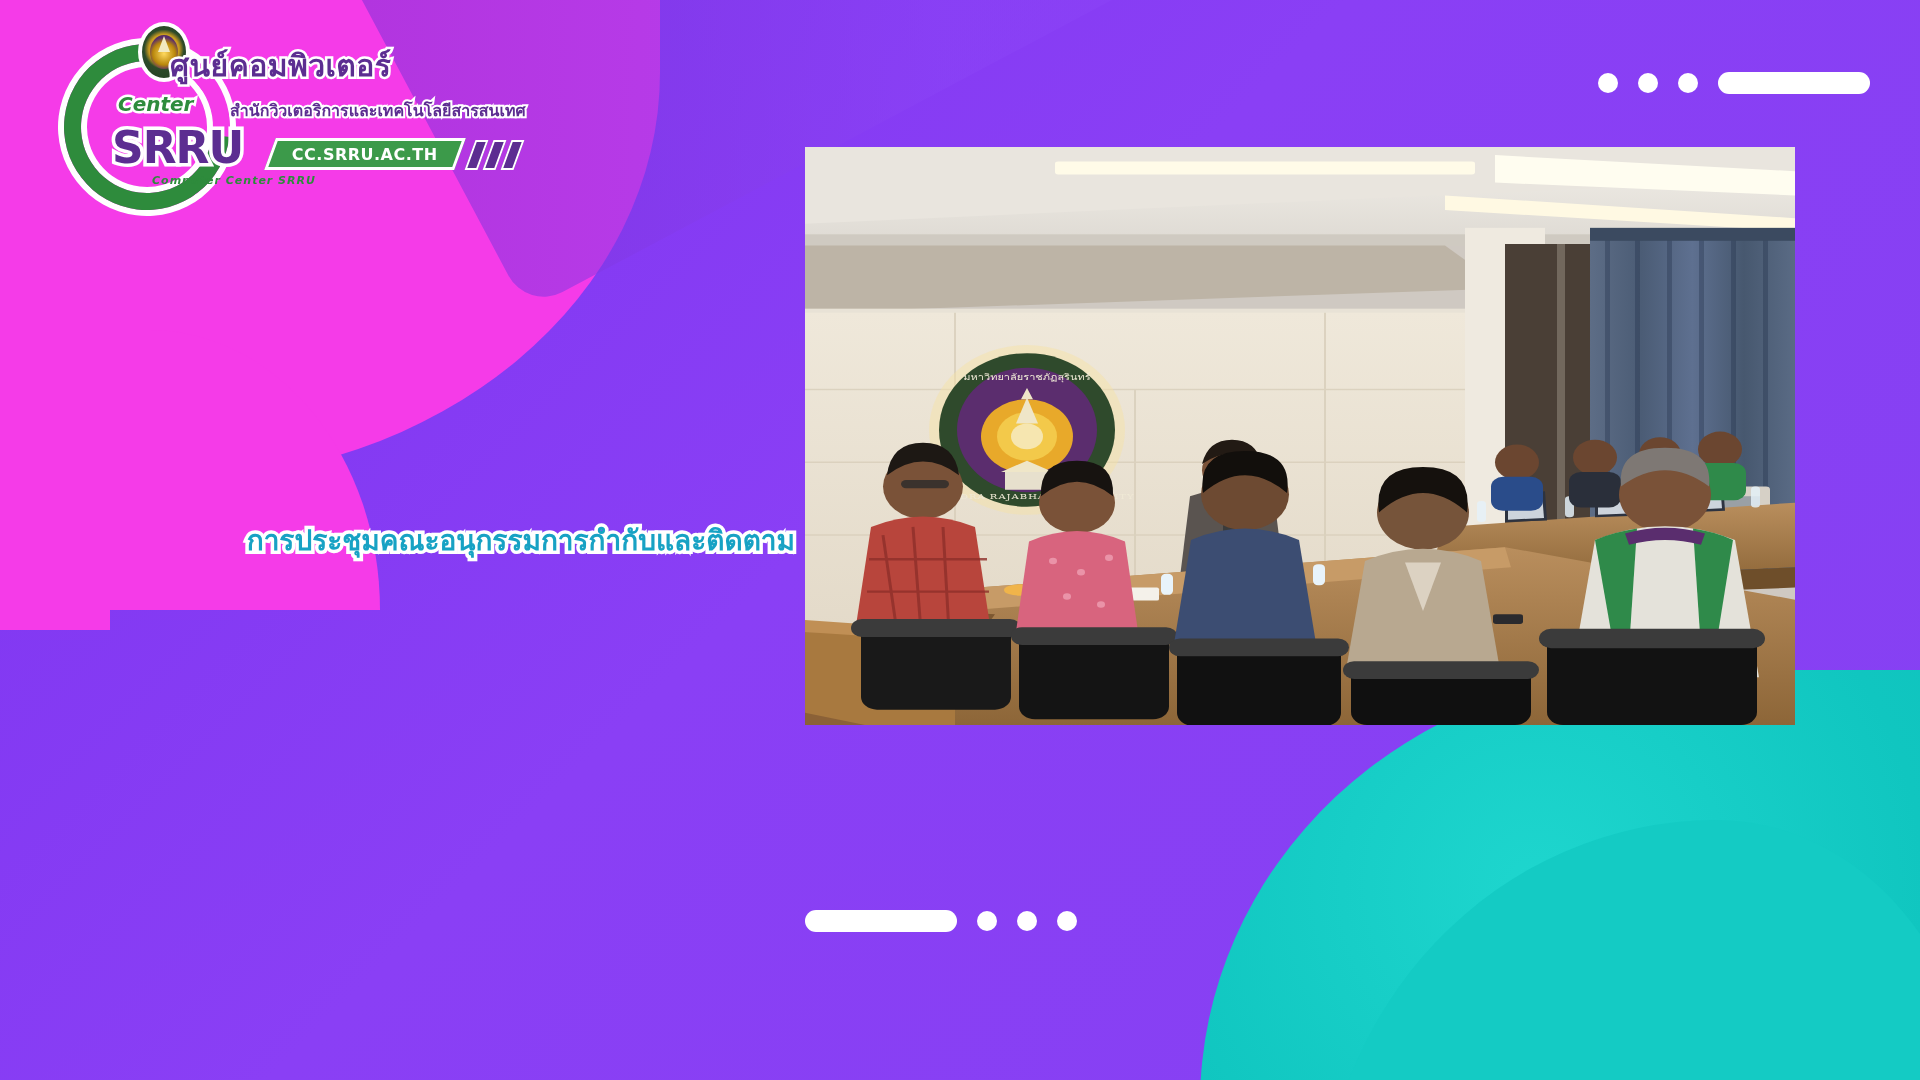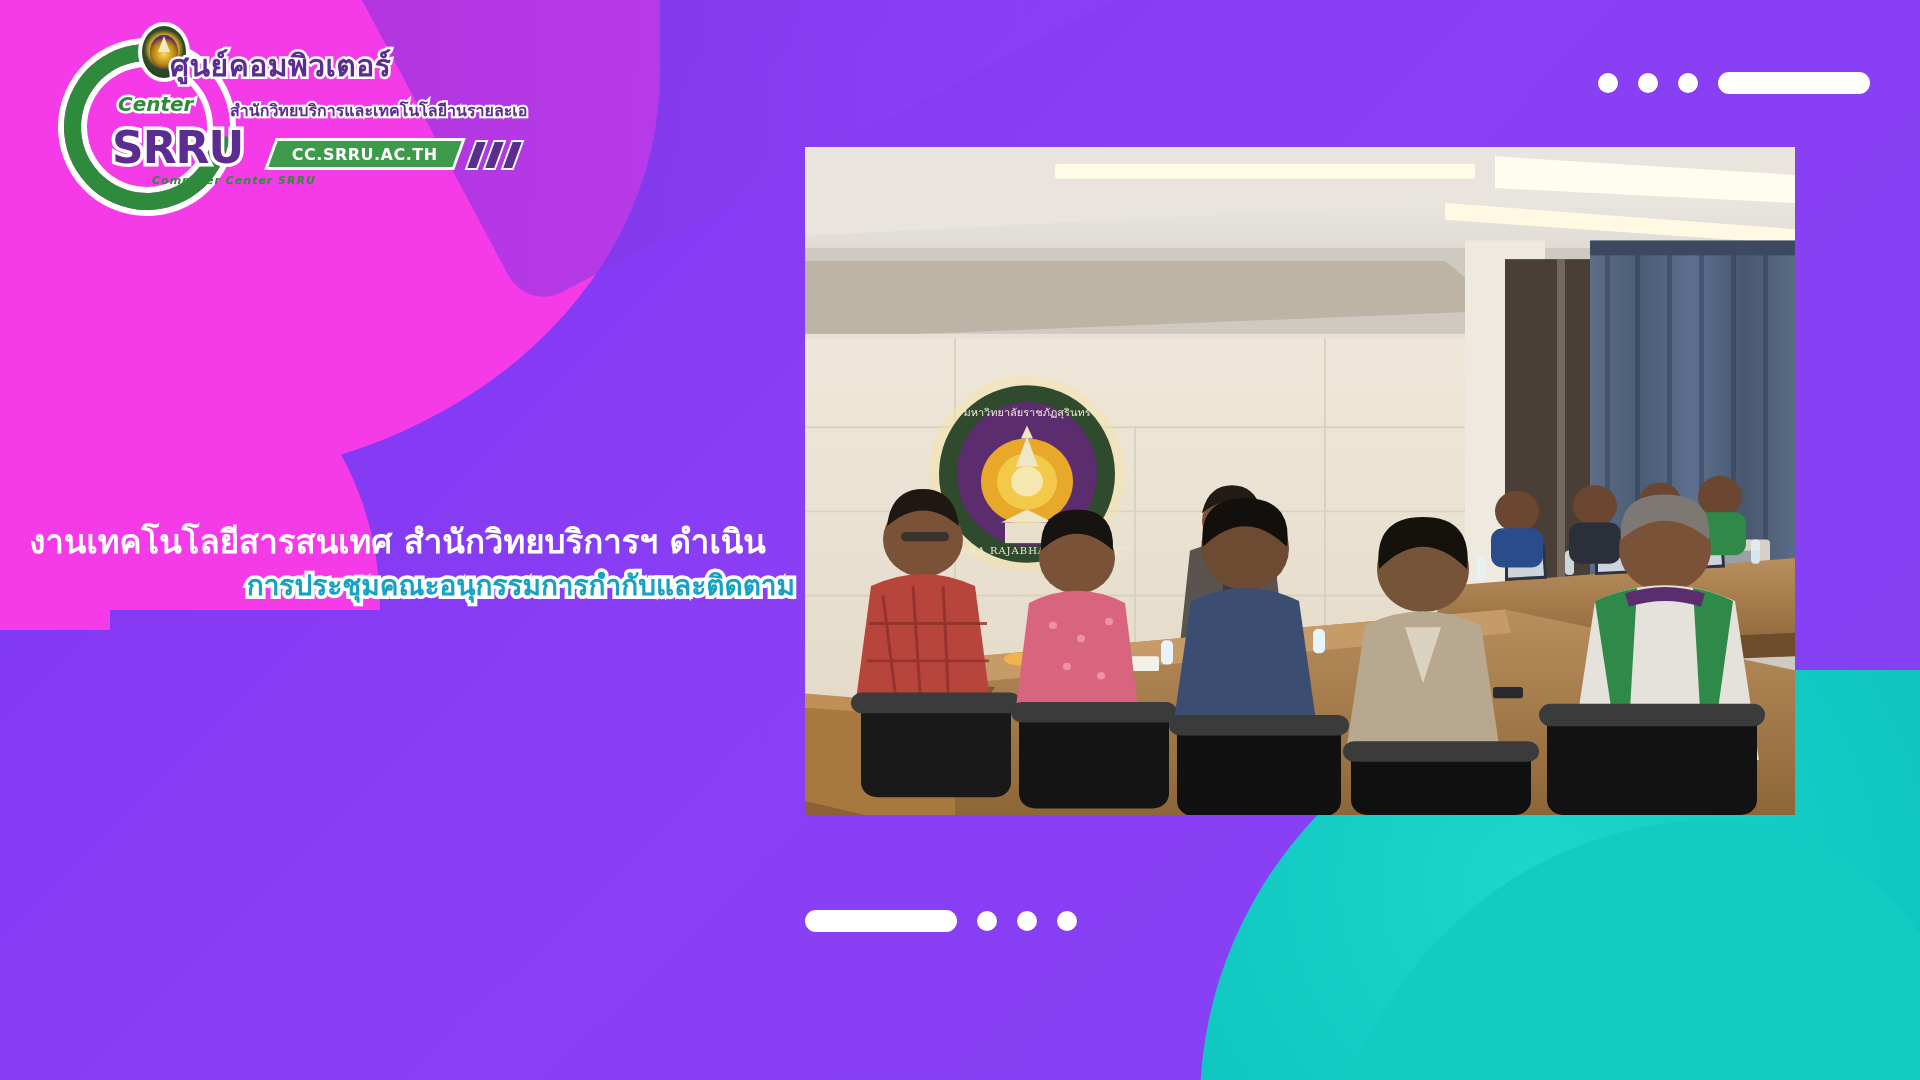--- a/index.html
+++ b/index.html
@@ -51,21 +51,21 @@
         letter-spacing:1px;font-style:italic;}
   .url-badge{position:absolute;left:240px;top:124px;width:190px;height:32px;background:#3C9A4A;
         transform:skewX(-20deg);display:flex;align-items:center;justify-content:center;
         border:3px solid #fff;box-sizing:border-box;}
   .url-badge span{transform:skewX(20deg);color:#fff;font-size:16px;font-weight:700;letter-spacing:.5px;}
   .slash{position:absolute;top:126px;width:13px;height:30px;background:#5C2D91;transform:skewX(-20deg);
         border:2px solid #fff;box-sizing:border-box;}
   .s1{left:440px;} .s2{left:458px;} .s3{left:476px;}
 
   
-  .photo{position:absolute;left:805px;top:147px;width:990px;height:668px;overflow:hidden;
+  .photo{position:absolute;left:805px;top:147px;width:990px;height:578px;overflow:hidden;
          background:#cfc9c2;}
   .photo svg{display:block;width:100%;height:100%;}
 
   
   .copy{position:absolute;left:0;top:520px;width:795px;text-align:center;}
   .line1{font-size:33px;font-weight:700;color:#ffffff;line-height:1.35;white-space:nowrap;}
   .line2{font-size:28px;font-weight:700;color:#17A2C4;line-height:1.5;white-space:nowrap;
          -webkit-text-stroke:7px #fff;paint-order:stroke fill;text-align:right;}
   .line3{font-size:37px;font-weight:700;color:#17A2C4;line-height:1.6;white-space:nowrap;
          -webkit-text-stroke:7px #fff;paint-order:stroke fill;font-style:italic;letter-spacing:.5px;}
@@ -95,21 +95,21 @@
 
     <div class="seal">
       <div class="inner"></div>
       <div class="pagoda"></div>
     </div>
 
     <div class="logo-th1">ศูนย์คอมพิวเตอร์</div>
 
     <div class="logo-center">Center</div>
 
-    <div class="logo-th2">สำนักวิทยบริการและเทคโนโลยีานรายละเอ</div>
+    <div class="logo-th2">สำนักวิวเตอริการและเทคโนโลยีสารสนเทศ</div>
 
     <div class="logo-srru">SRRU</div>
 
     <div class="logo-sub">Computer  Center  SRRU</div>
 
     <div class="url-badge">
       <span>CC.SRRU.AC.TH</span>
     </div>
     <div class="slash s1"></div>
     <div class="slash s2"></div>
@@ -318,21 +318,20 @@
         <path d="M820 478 q40 -14 80 0 l-4 14 q-36 -12 -72 0z" fill="#5a2d6e"></path>
         <rect x="742" y="600" width="210" height="115" rx="16" fill="#121212"></rect>
         <rect x="734" y="596" width="226" height="24" rx="12" fill="#3b3b3b"></rect>
       </g>
 
       <polygon points="0,715 0,700 60,715" fill="#8b6137"></polygon>
     </svg>
   </div>
 
   <div class="copy">
-    <div class="line1">งานเทคโนโลยีสารสนเทศ สำนักวิทยบริการฯ ดำเนิน</div>
     <div class="line2">การประชุมคณะอนุกรรมการกำกับและติดตาม</div>
   </div>
 
 
   <div class="pager pager-top">
     <div class="dot"></div>
     <div class="dot"></div>
     <div class="dot"></div>
     <div class="pill"></div>
   </div>

